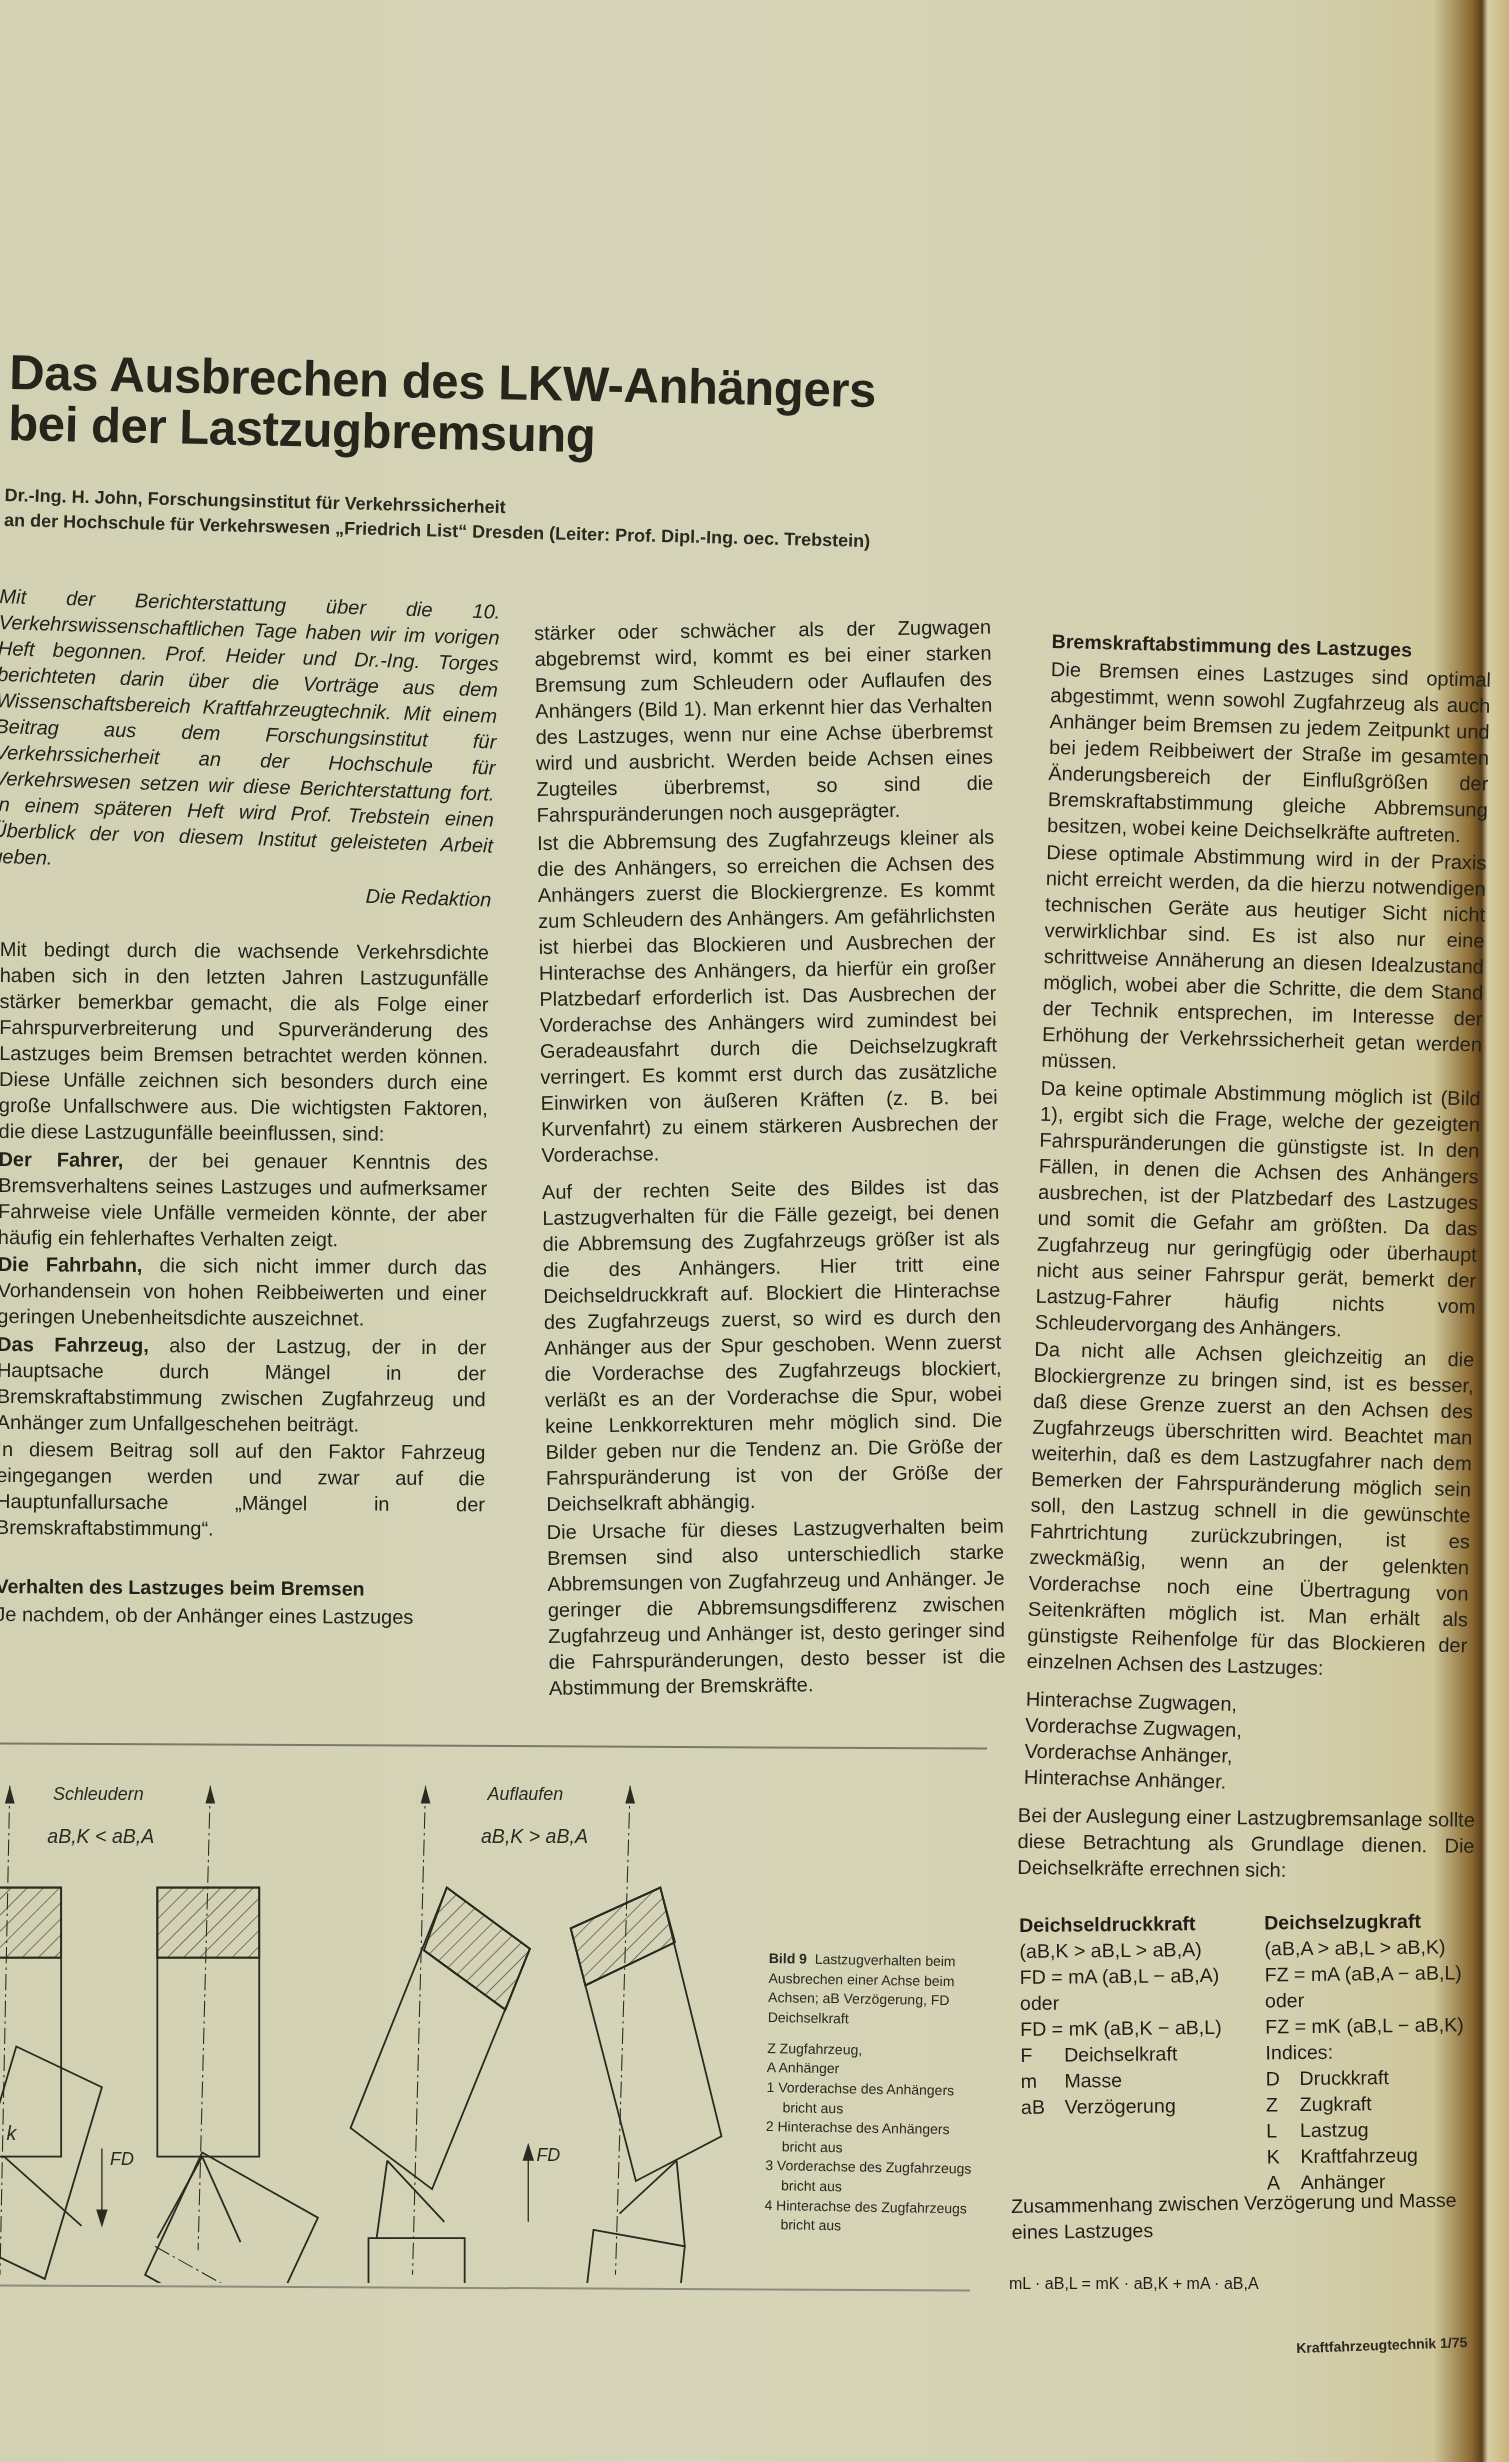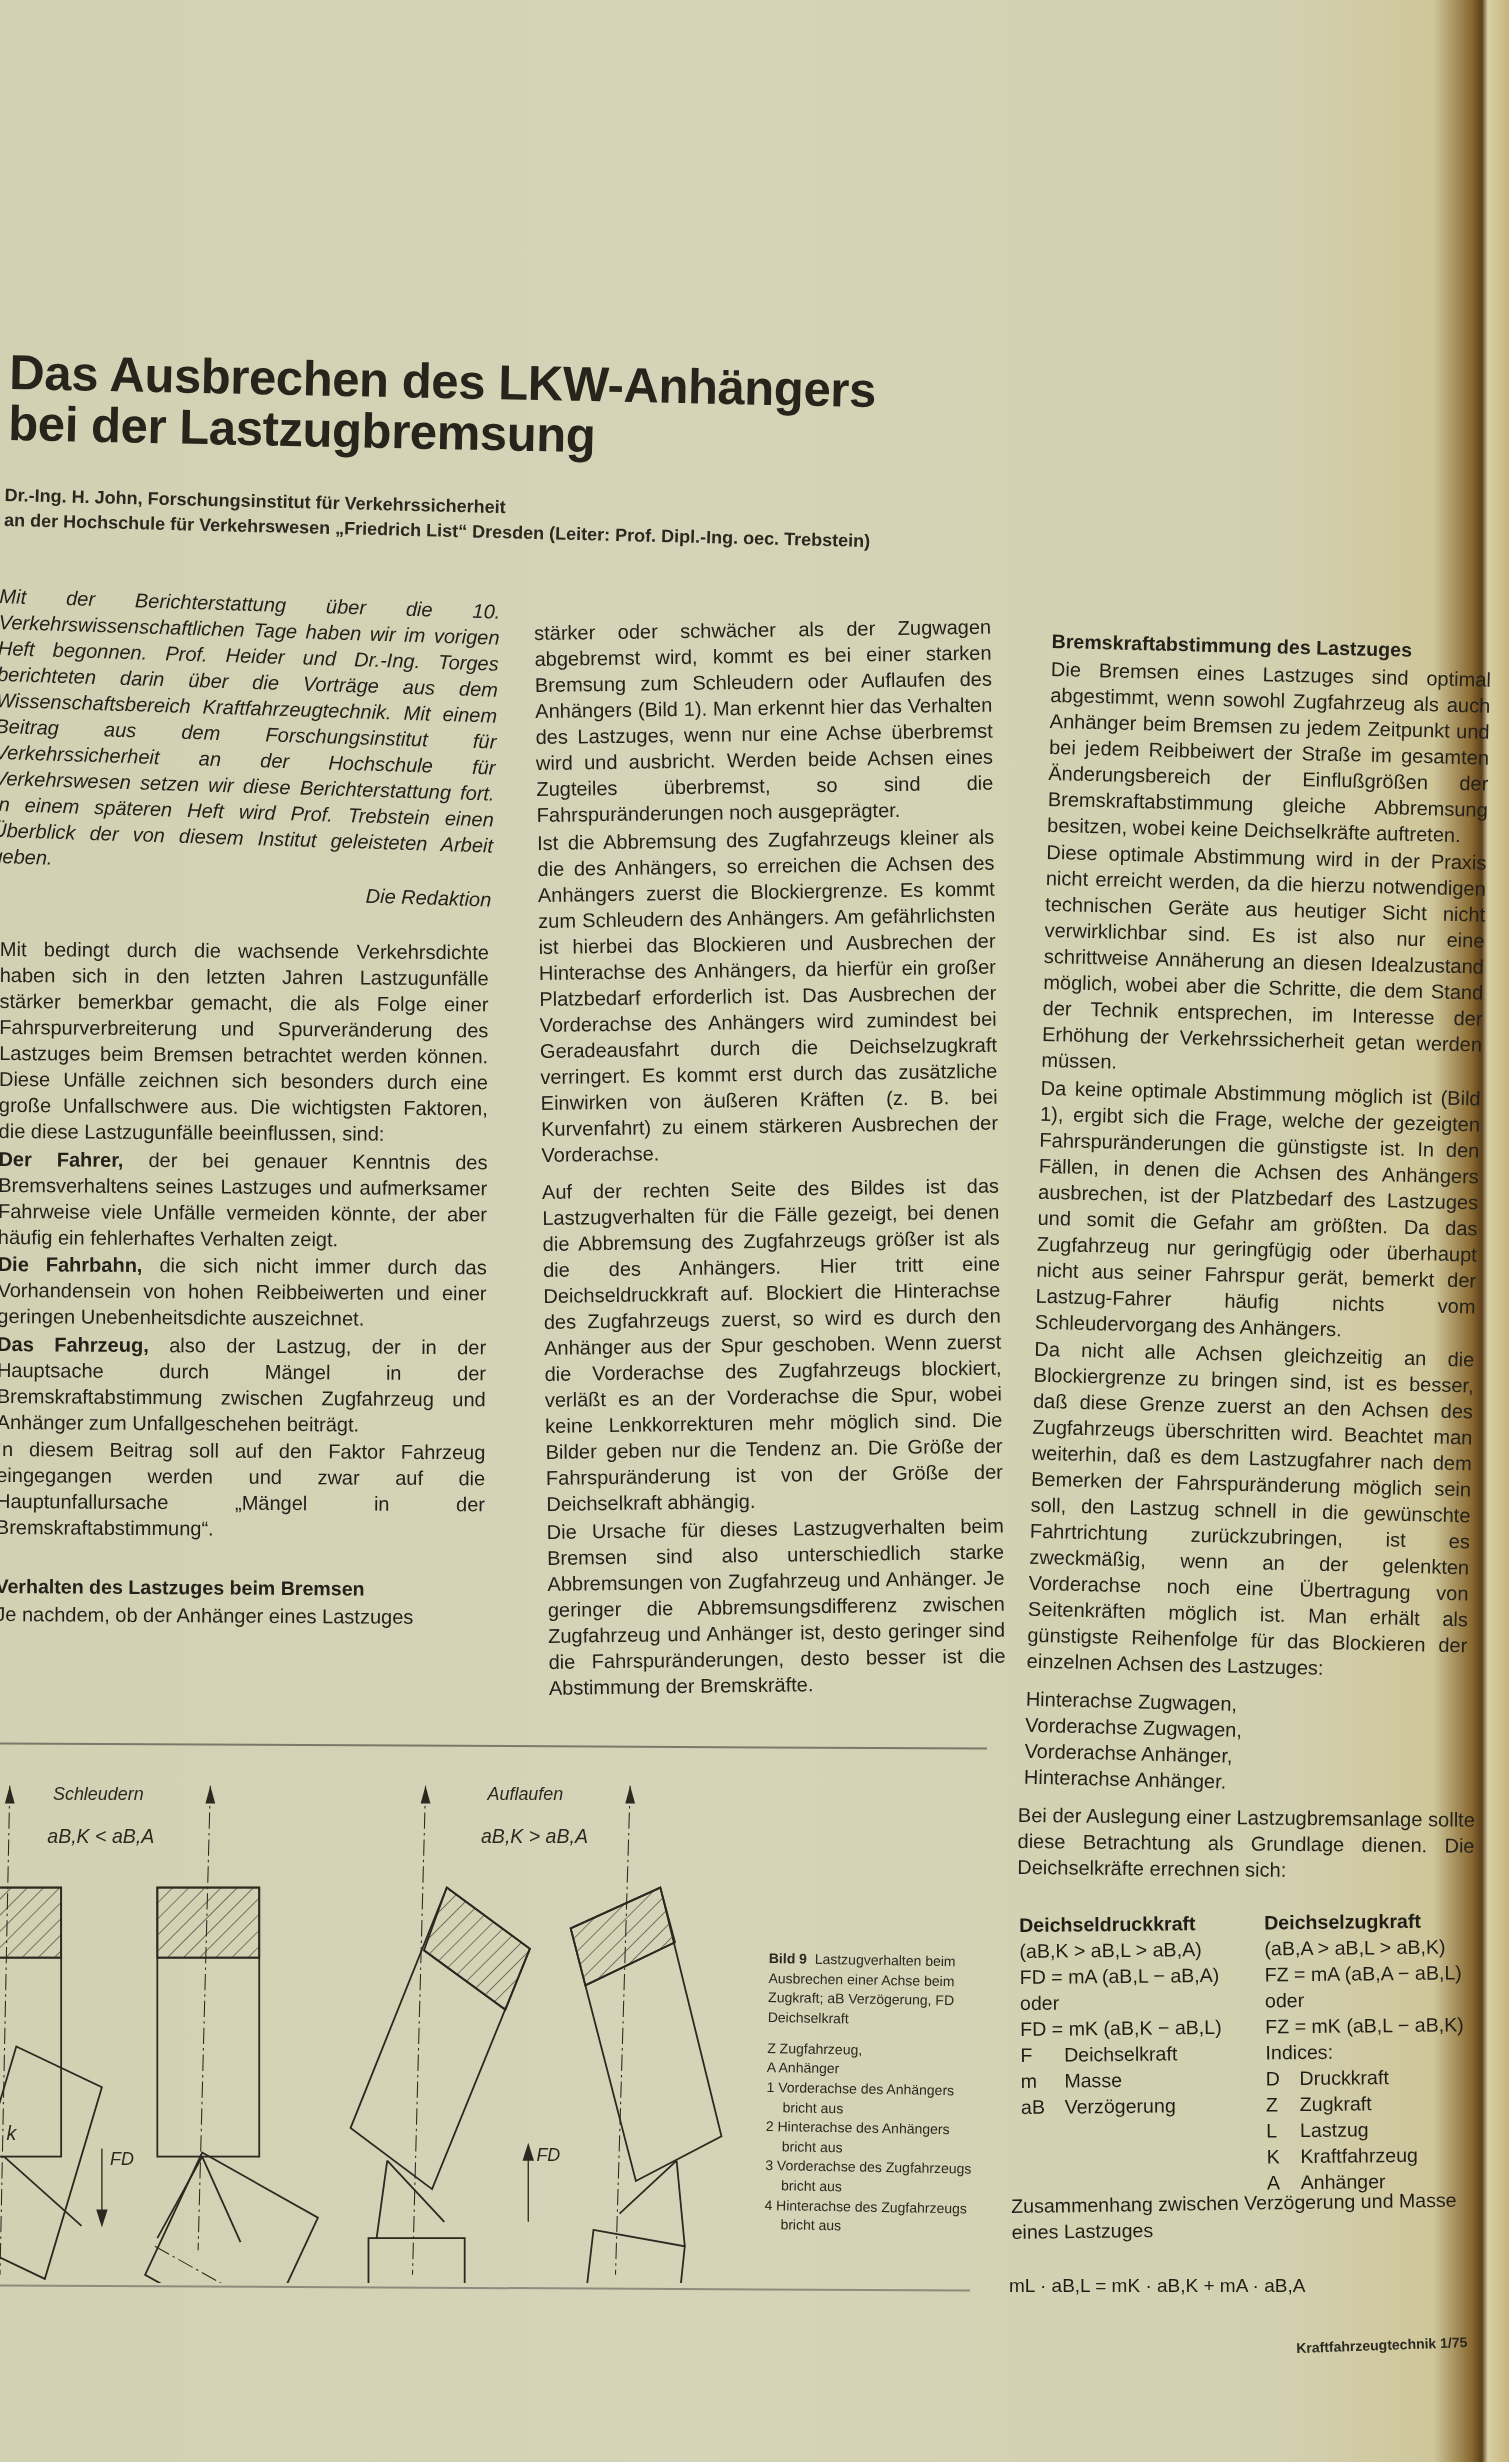--- a/index.html
+++ b/index.html
@@ -30,21 +30,21 @@
   .figure{position:absolute;left:0;top:1753px;width:750px;height:530px;}
   .caption{position:absolute;left:769px;top:1949px;width:212px;font-size:14px;line-height:19.6px;color:#2a281f;transform:rotate(1deg);transform-origin:left top;}
   .caption p{margin:0 0 11.4px 0;}
   .caption .item{padding-left:16.3px;text-indent:-16.3px;margin:0;}
   .formulas{position:absolute;left:1019px;top:1912px;width:457px;font-size:19.6px;line-height:26px;transform:rotate(-0.6deg);transform-origin:left top;}
   .fcol{position:absolute;top:0;}
   .fcol div{white-space:nowrap;}
   .tbl td{padding:0 19.6px 0 0;font-size:19.6px;line-height:26px;vertical-align:top;}
   .tbl{border-collapse:collapse;}
   .summary{position:absolute;left:1011px;top:2193px;width:457px;font-size:19.6px;line-height:26px;transform:rotate(-0.8deg);transform-origin:left top;}
-  .eq{position:absolute;left:1009px;top:2275px;font-size:19px;white-space:nowrap;text-align:center;}
+  .eq{position:absolute;left:1009px;top:2275px;font-size:16px;white-space:nowrap;text-align:center;}
   .footer{position:absolute;left:1296px;top:2340px;font-size:14px;font-weight:bold;transform:rotate(-2deg);transform-origin:left top;color:#2a281f;}
   .fig-label{font-family:"Liberation Sans",sans-serif;font-style:italic;}
 </style>
 </head>
 <body>
 
 <div class="page">
 
   <div class="title">
     <div>Das Ausbrechen des LKW-Anhängers</div>
@@ -230,21 +230,21 @@
         <line x1="830" y1="500" x2="840" y2="605"></line>
       </g>
 
       <text x="235" y="690" class="fig-label" font-size="24" fill="#2b2920" stroke="none">2</text>
       <text x="497" y="690" class="fig-label" font-size="24" fill="#2b2920" stroke="none">3</text>
       <text x="745" y="690" class="fig-label" font-size="24" fill="#2b2920" stroke="none">4</text>
     </g>
   </svg>
 
   <div class="caption">
-    <p><span class="bold">Bild 9</span>&nbsp;&nbsp;<span>Lastzugverhalten beim Ausbrechen einer Achse beim Zugkraft; aB Verzögerung, FD Deichselkraft</span></p>
+    <p><span class="bold">Bild 9</span>&nbsp;&nbsp;<span>Lastzugverhalten beim Ausbrechen einer Achse beim Achsen; aB Verzögerung, FD Deichselkraft</span></p>
     <div>
       <p class="item">Z Zugfahrzeug,</p>
       <p class="item">A Anhänger</p>
       <p class="item">1 Vorderachse des Anhängers bricht aus</p>
       <p class="item">2 Hinterachse des Anhängers bricht aus</p>
       <p class="item">3 Vorderachse des Zugfahrzeugs bricht aus</p>
       <p class="item">4 Hinterachse des Zugfahrzeugs bricht aus</p>
     </div>
   </div>
 

